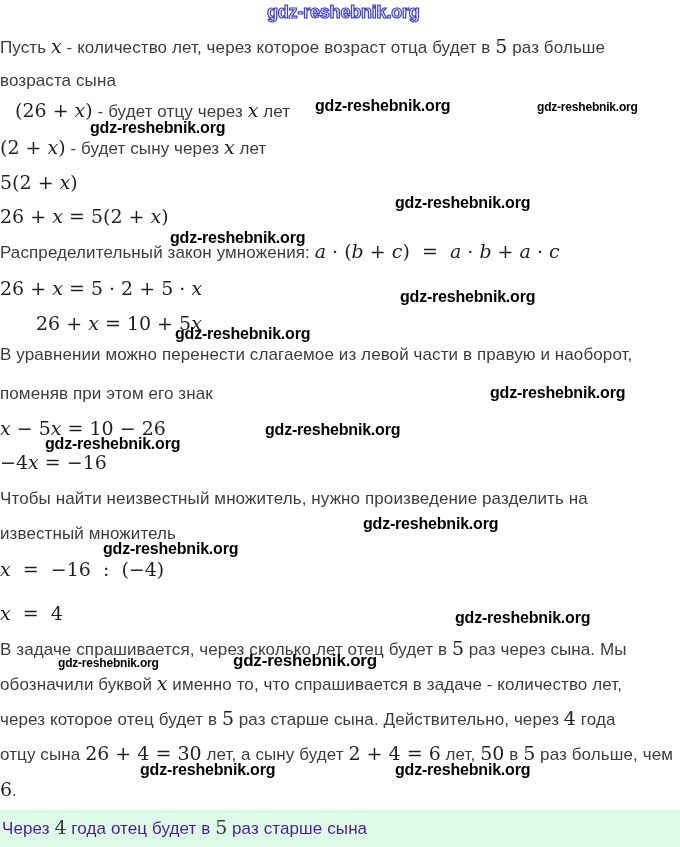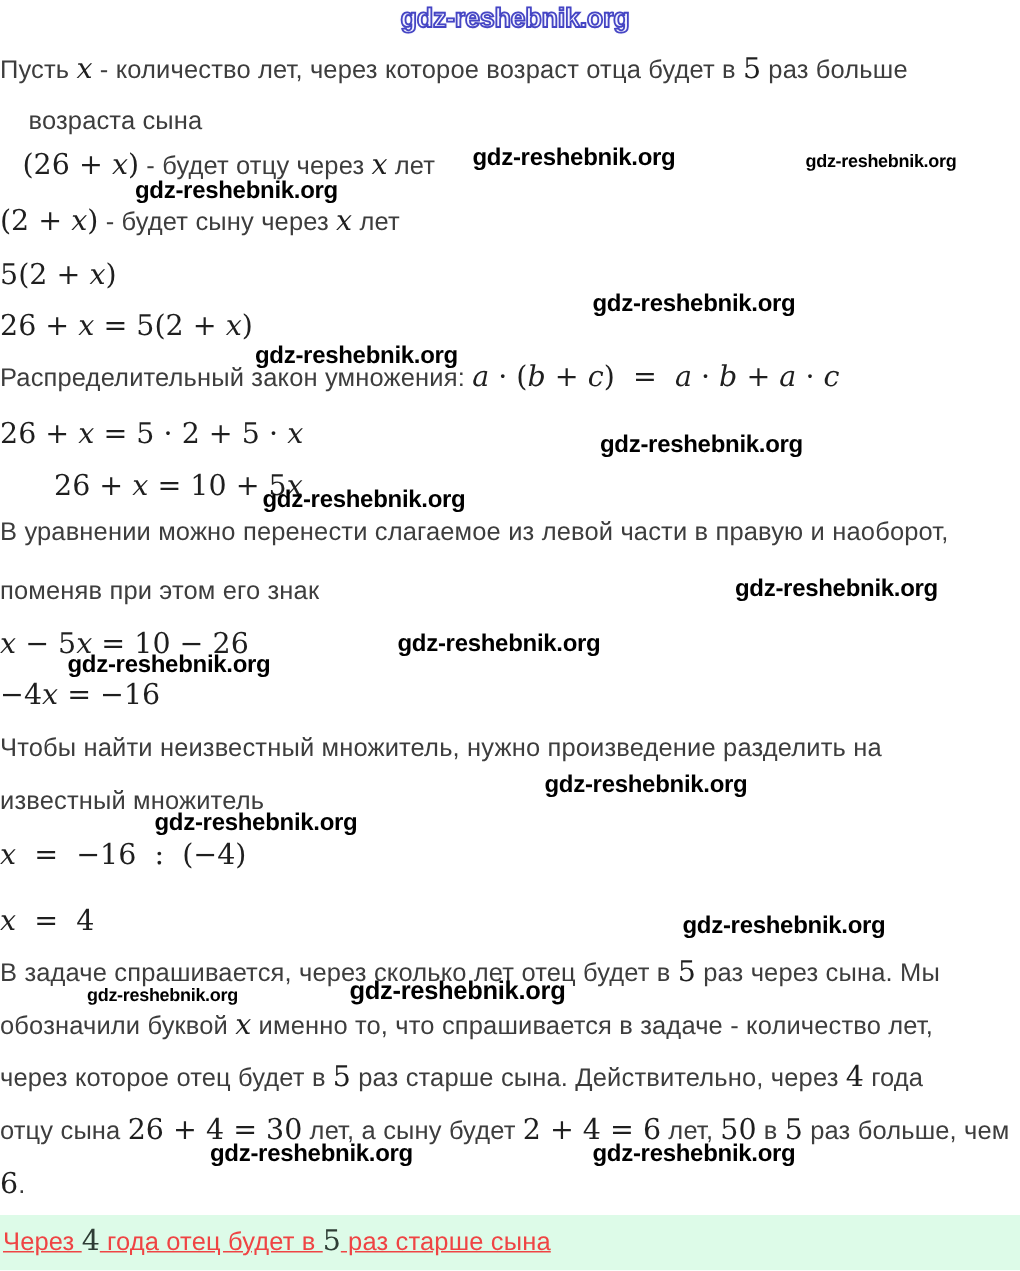--- a/index.html
+++ b/index.html
@@ -18,31 +18,31 @@
     letter-spacing:-0.2px;line-height:1;font-family:"Liberation Sans",sans-serif;
   }
   .wm-outline{
     color:#f4f4ff;
     -webkit-text-stroke:1.2px #4545c4;
     text-shadow:0 0 1px #4545c4;
   }
   .result-bg{
     position:absolute;left:0;width:680px;background:#ddfbe8;
   }
-  .res-line .seg-t{color:#ef4444;text-decoration:underline;}
+  .res-line .seg-t{color:#4c1d95;}
   .res-line .seg-m{color:#2e3d35;}
 </style>
 </head>
 <body>
 
 <div class="page">
   <div class="result-bg" id="result-bg" style="top: 810px; height: 37px; background: rgb(221, 251, 232);"></div>
   <div id="content">
       <div class="line p-line" style="left: 0px; top: 36px;"><span class="seg-t">Пусть </span><span class="seg-m"><i>x</i></span><span class="seg-t"> - количество лет, через которое возраст отца будет в </span><span class="seg-m">5</span><span class="seg-t"> раз больше</span></div>
-      <div class="line p-line" style="left: 0px; top: 71px; margin-left: 19px;"><span class="seg-t">возраста сына</span></div>
+      <div class="line p-line" style="left: 0px; top: 71px;"><span class="seg-t">возраста сына</span></div>
       <div class="line p-line" style="left: 15px; top: 100px;"><span class="seg-m">(26 + <i>x</i>)</span><span class="seg-t"> - будет отцу через </span><span class="seg-m"><i>x</i></span><span class="seg-t"> лет</span></div>
       <div class="line p-line" style="left: 0px; top: 137px;"><span class="seg-m">(2 + <i>x</i>)</span><span class="seg-t"> - будет сыну через </span><span class="seg-m"><i>x</i></span><span class="seg-t"> лет</span></div>
       <div class="line m-line" style="left: 0px; top: 170px;"><span class="seg-m">5(2 + <i>x</i>)</span></div>
       <div class="line m-line" style="left: 0px; top: 204px;"><span class="seg-m">26 + <i>x</i> = 5(2 + <i>x</i>)</span></div>
       <div class="line p-line" style="left: 0px; top: 241px;"><span class="seg-t">Распределительный закон умножения: </span><span class="seg-m"><i>a</i> · (<i>b</i> + <i>c</i>)  =  <i>a</i> · <i>b</i> + <i>a</i> · <i>c</i></span></div>
       <div class="line m-line" style="left: 0px; top: 276px;"><span class="seg-m">26 + <i>x</i> = 5 · 2 + 5 · <i>x</i></span></div>
       <div class="line m-line" style="left: 0px; top: 311px; padding-left: 36px;"><span class="seg-m">26 + <i>x</i> = 10 + 5<i>x</i></span></div>
       <div class="line p-line" style="left: 0px; top: 345px;"><span class="seg-t">В уравнении можно перенести слагаемое из левой части в правую и наоборот,</span></div>
       <div class="line p-line" style="left: 0px; top: 384px;"><span class="seg-t">поменяв при этом его знак</span></div>
       <div class="line m-line" style="left: 0px; top: 416px;"><span class="seg-m"><i>x</i> − 5<i>x</i> = 10 − 26</span></div>

